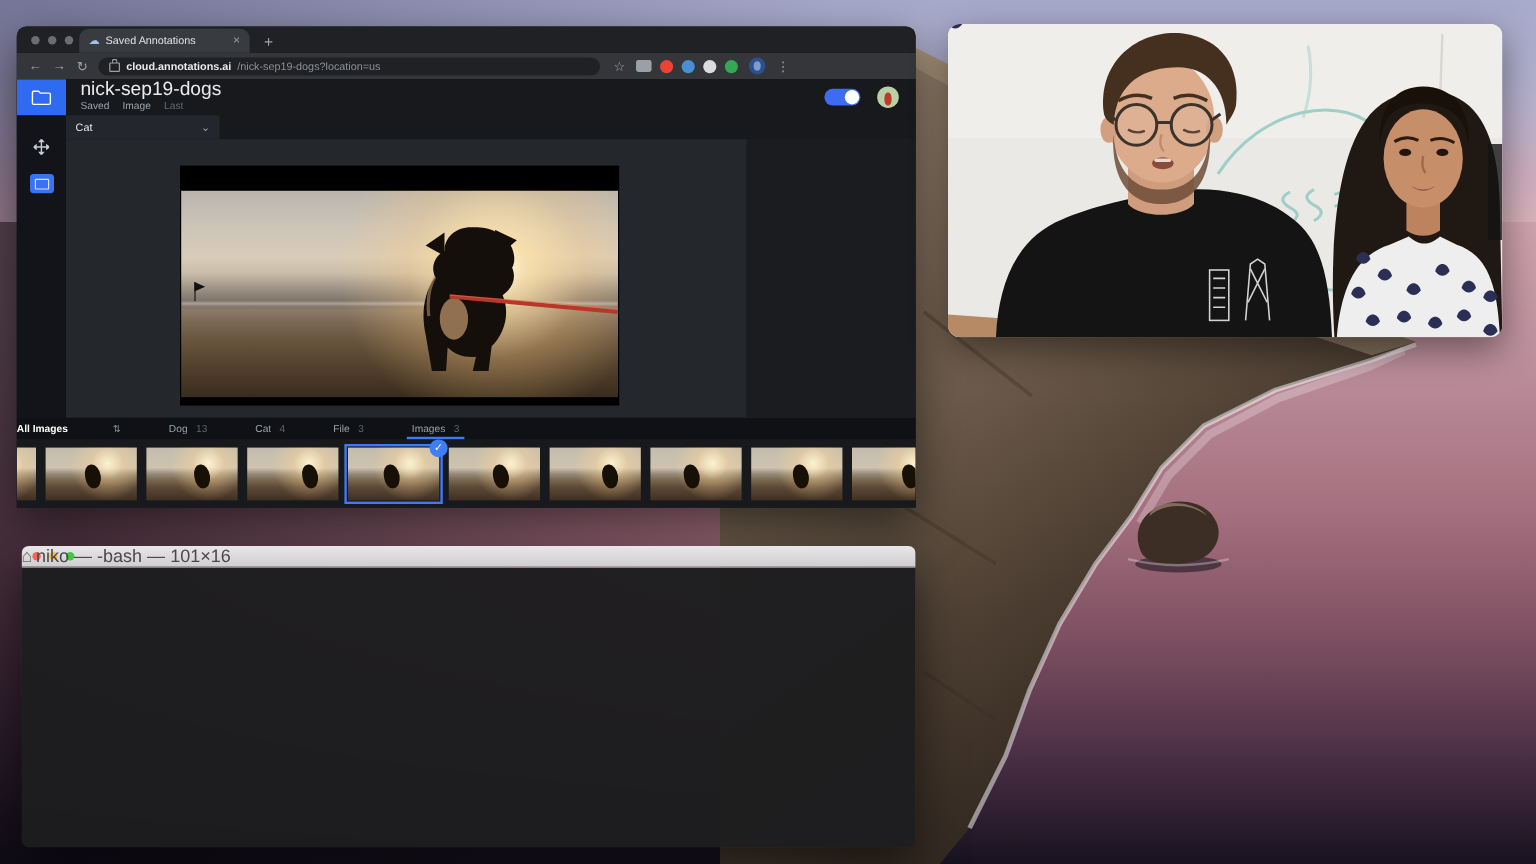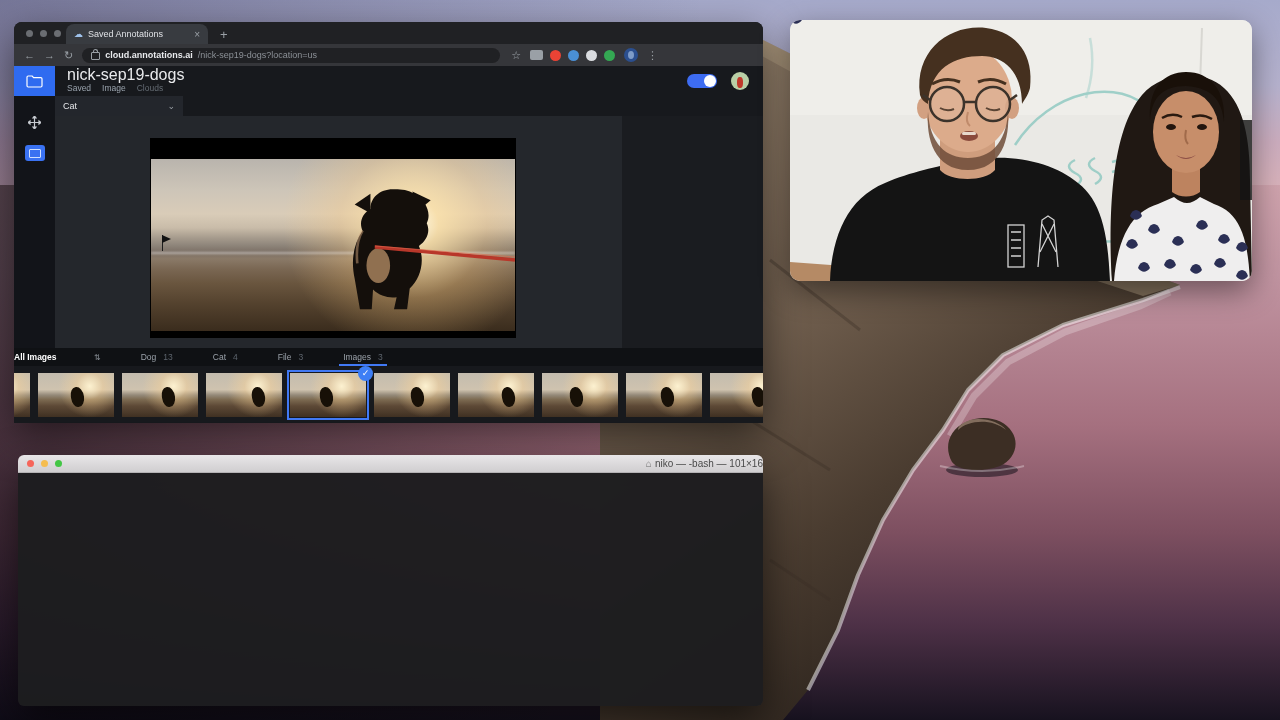--- a/index.html
+++ b/index.html
@@ -117,22 +117,22 @@
                background:#3d7ef5;color:#fff;font-size:9px;line-height:15px;text-align:center;z-index:2;}
 
   
   .terminal{position:absolute;left:18px;top:455px;width:745px;height:251px;border-radius:6px;
             overflow:hidden;box-shadow:0 16px 40px rgba(0,0,0,.6);}
   .term-titlebar{position:relative;height:17px;background:linear-gradient(#e8e6e8,#d0ced0);
                  border-bottom:1px solid #b4b2b4;}
   .term-lights{position:absolute;left:9px;top:5px;display:flex;gap:7px;}
   .term-lights i{width:7px;height:7px;border-radius:50%;display:block;}
   .tl-close{background:#f6655a;}.tl-min{background:#f5bd4f;}.tl-zoom{background:#43c645;}
-  .term-title{position:absolute;left:0;right:0;top:0;height:17px;line-height:17px;text-align:right;
-              font-size:10px;color:#4a4a4a;}
+  .term-title{position:absolute;left:0;right:0;top:0;height:17px;line-height:17px;text-align:left;
+              font-size:15px;color:#4a4a4a;}
   .term-title .house{color:#6b6b6b;margin-right:3px;}
   .term-body{height:233px;background:rgba(29,29,31,.97);padding:6px 9px;
              font-family:"DejaVu Sans Mono",monospace;font-size:11px;font-weight:bold;color:#f4f4f4;}
   .t-line{line-height:15px;white-space:pre;}
   .cursor{display:inline-block;width:8px;height:13px;background:#a9a9a9;margin-left:5px;vertical-align:text-bottom;}
 
   
   .webcam{position:absolute;left:790px;top:20px;width:462px;height:261px;border-radius:10px;
           overflow:hidden;box-shadow:0 10px 30px rgba(0,0,0,.45);}
   .webcam svg{display:block;}
@@ -206,21 +206,21 @@
         <div class="folder-sq">
           <svg width="17" height="13" viewBox="0 0 17 13">
               <path d="M1,2.2 q0,-1.2 1.2,-1.2 h4 l1.4,1.6 h7.2 q1.2,0 1.2,1.2 v7 q0,1.2 -1.2,1.2 h-12.6 q-1.2,0 -1.2,-1.2 Z" fill="none" stroke="#ffffff" stroke-width="1.2"></path>
             </svg>
         </div>
         <div class="head-text">
           <div class="proj-title">nick-sep19-dogs</div>
           <div class="menu-row">
             <span class="mi">Saved</span>
             <span class="mi">Image</span>
-            <span class="mi dim">Clouds</span>
+            <span class="mi dim">Last</span>
           </div>
         </div>
         <div class="head-right">
           <span class="toggle">
               <i></i>
             </span>
           <span class="user-avatar"></span>
         </div>
       </div>
 

